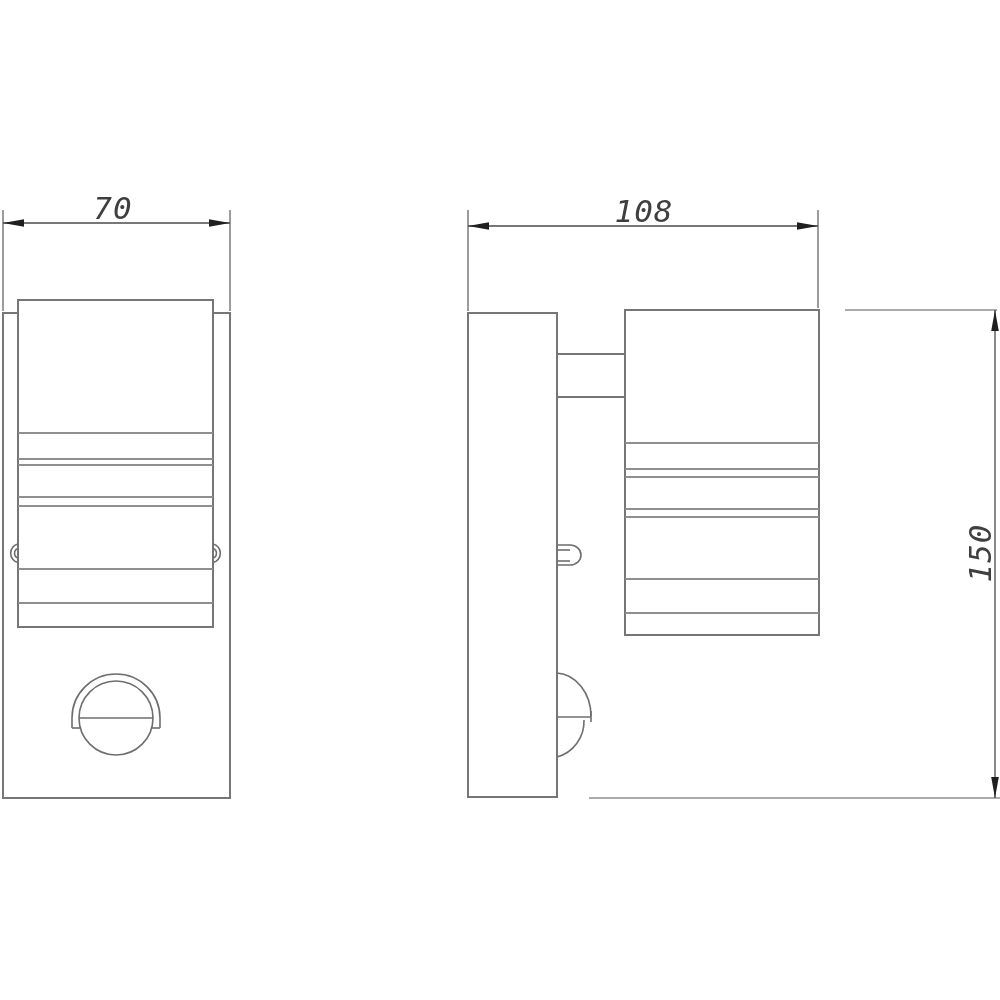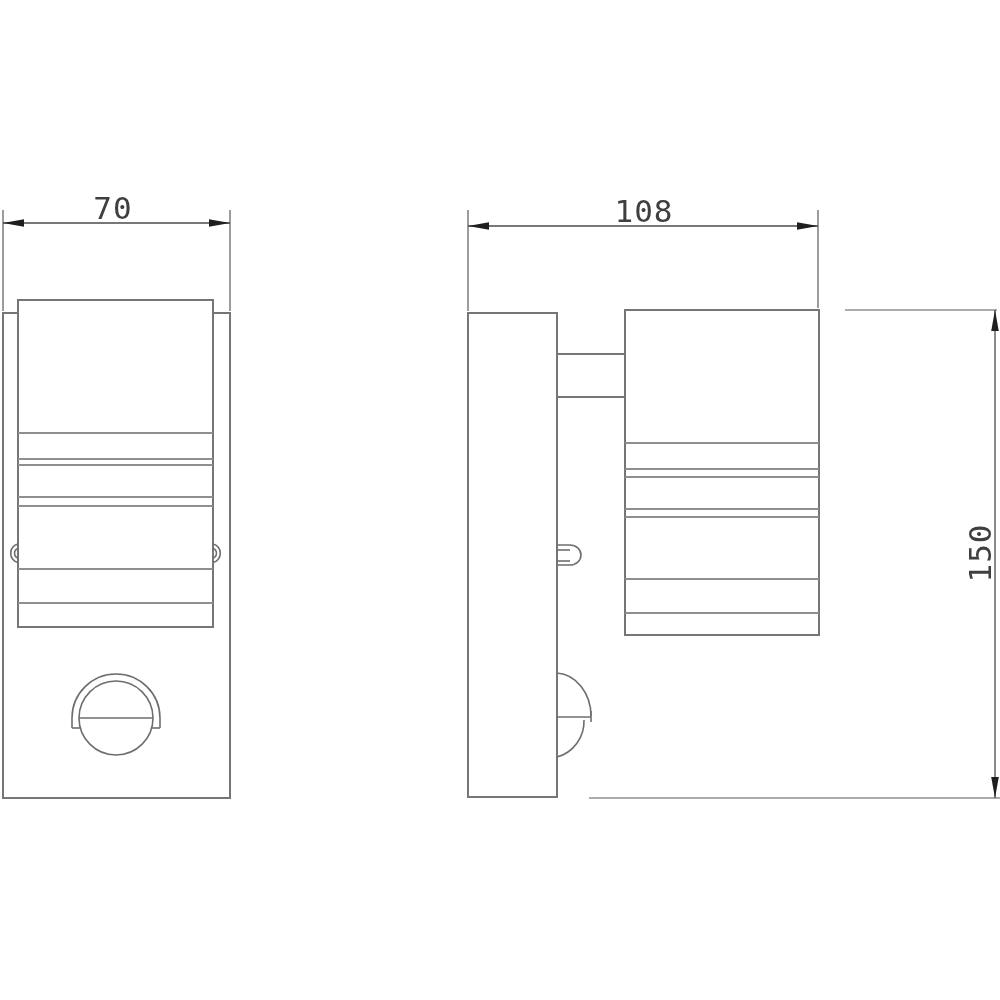--- a/index.html
+++ b/index.html
@@ -1,21 +1,21 @@
 <!DOCTYPE html>
 <html><head>
 <meta charset="utf-8">
 <style>
   html, body { margin: 0; padding: 0; }
   body {
     width: 1000px; height: 1000px;
     background: #ffffff;
     font-family: "DejaVu Sans Mono", "Liberation Mono", monospace;
   }
-  .canvas-wrap { width: 1000px; height: 1000px; position: relative; }
+  .canvas-wrap { width: 1000px; height: 1000px; position: relative; font-style: italic; }
   svg { display: block; }
 
   .outline   { stroke: #767676; stroke-width: 2;   fill: none; }
   .outline-f { stroke: #767676; stroke-width: 2;   fill: #ffffff; }
   .ridge     { stroke: #8f8f8f; stroke-width: 2;   fill: none; }
   .detail    { stroke: #6e6e6e; stroke-width: 1.6; fill: none; }
   .dim       { stroke: #4a4a4a; stroke-width: 1.3; fill: none; }
   .ext       { stroke: #5a5a5a; stroke-width: 1.2; fill: none; }
   .arrow     { fill: #1f1f1f; stroke: none; }
   .dim-text  {

